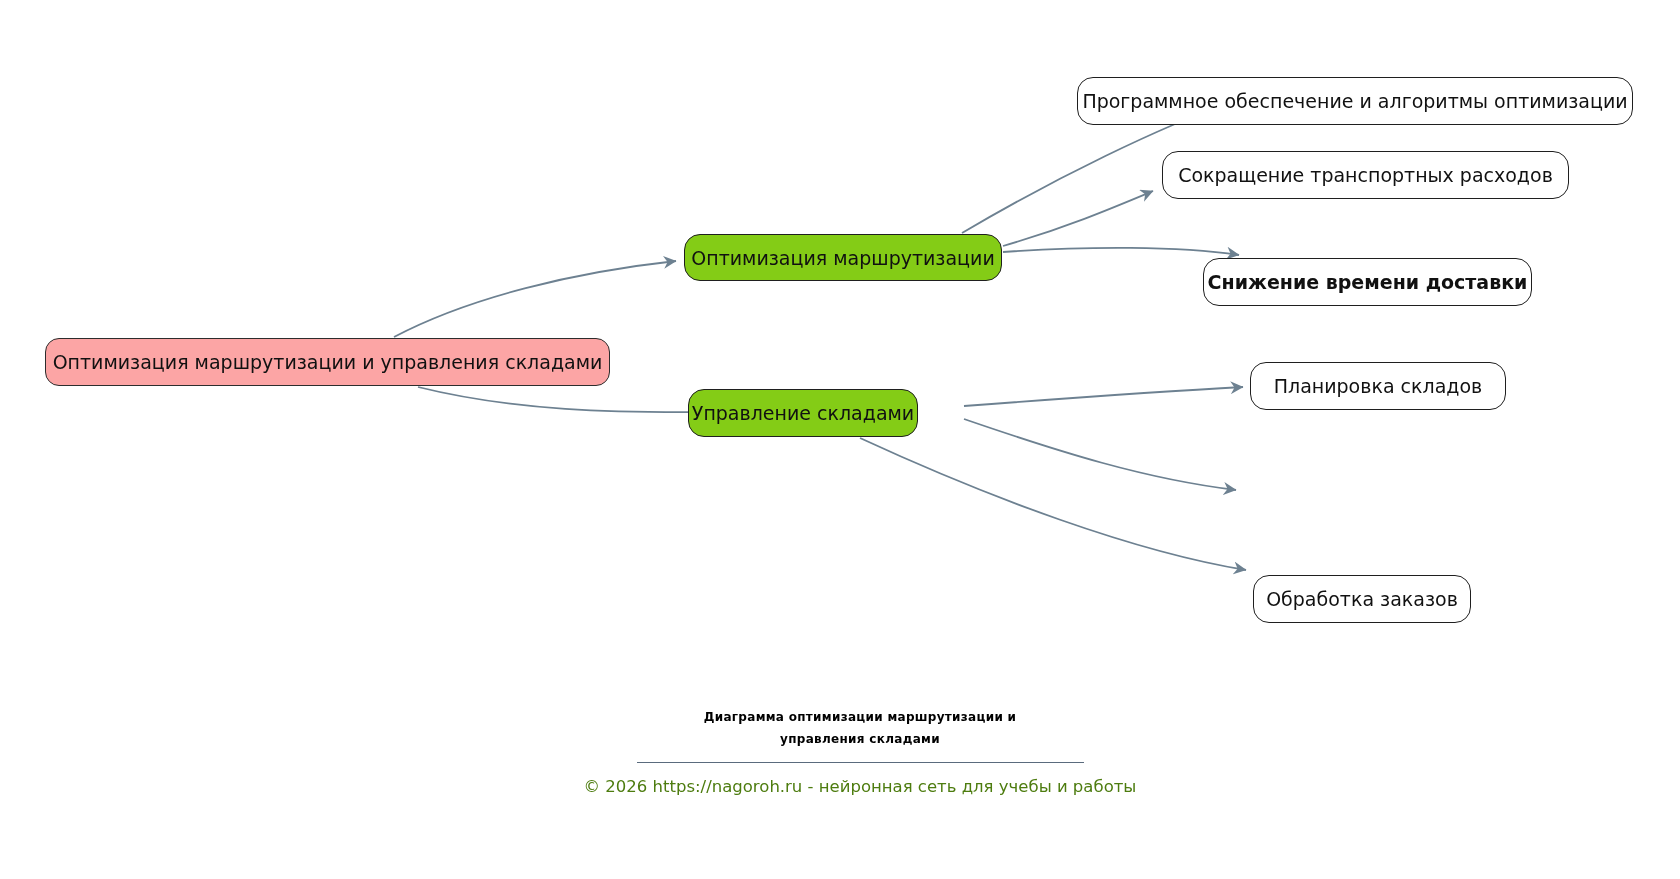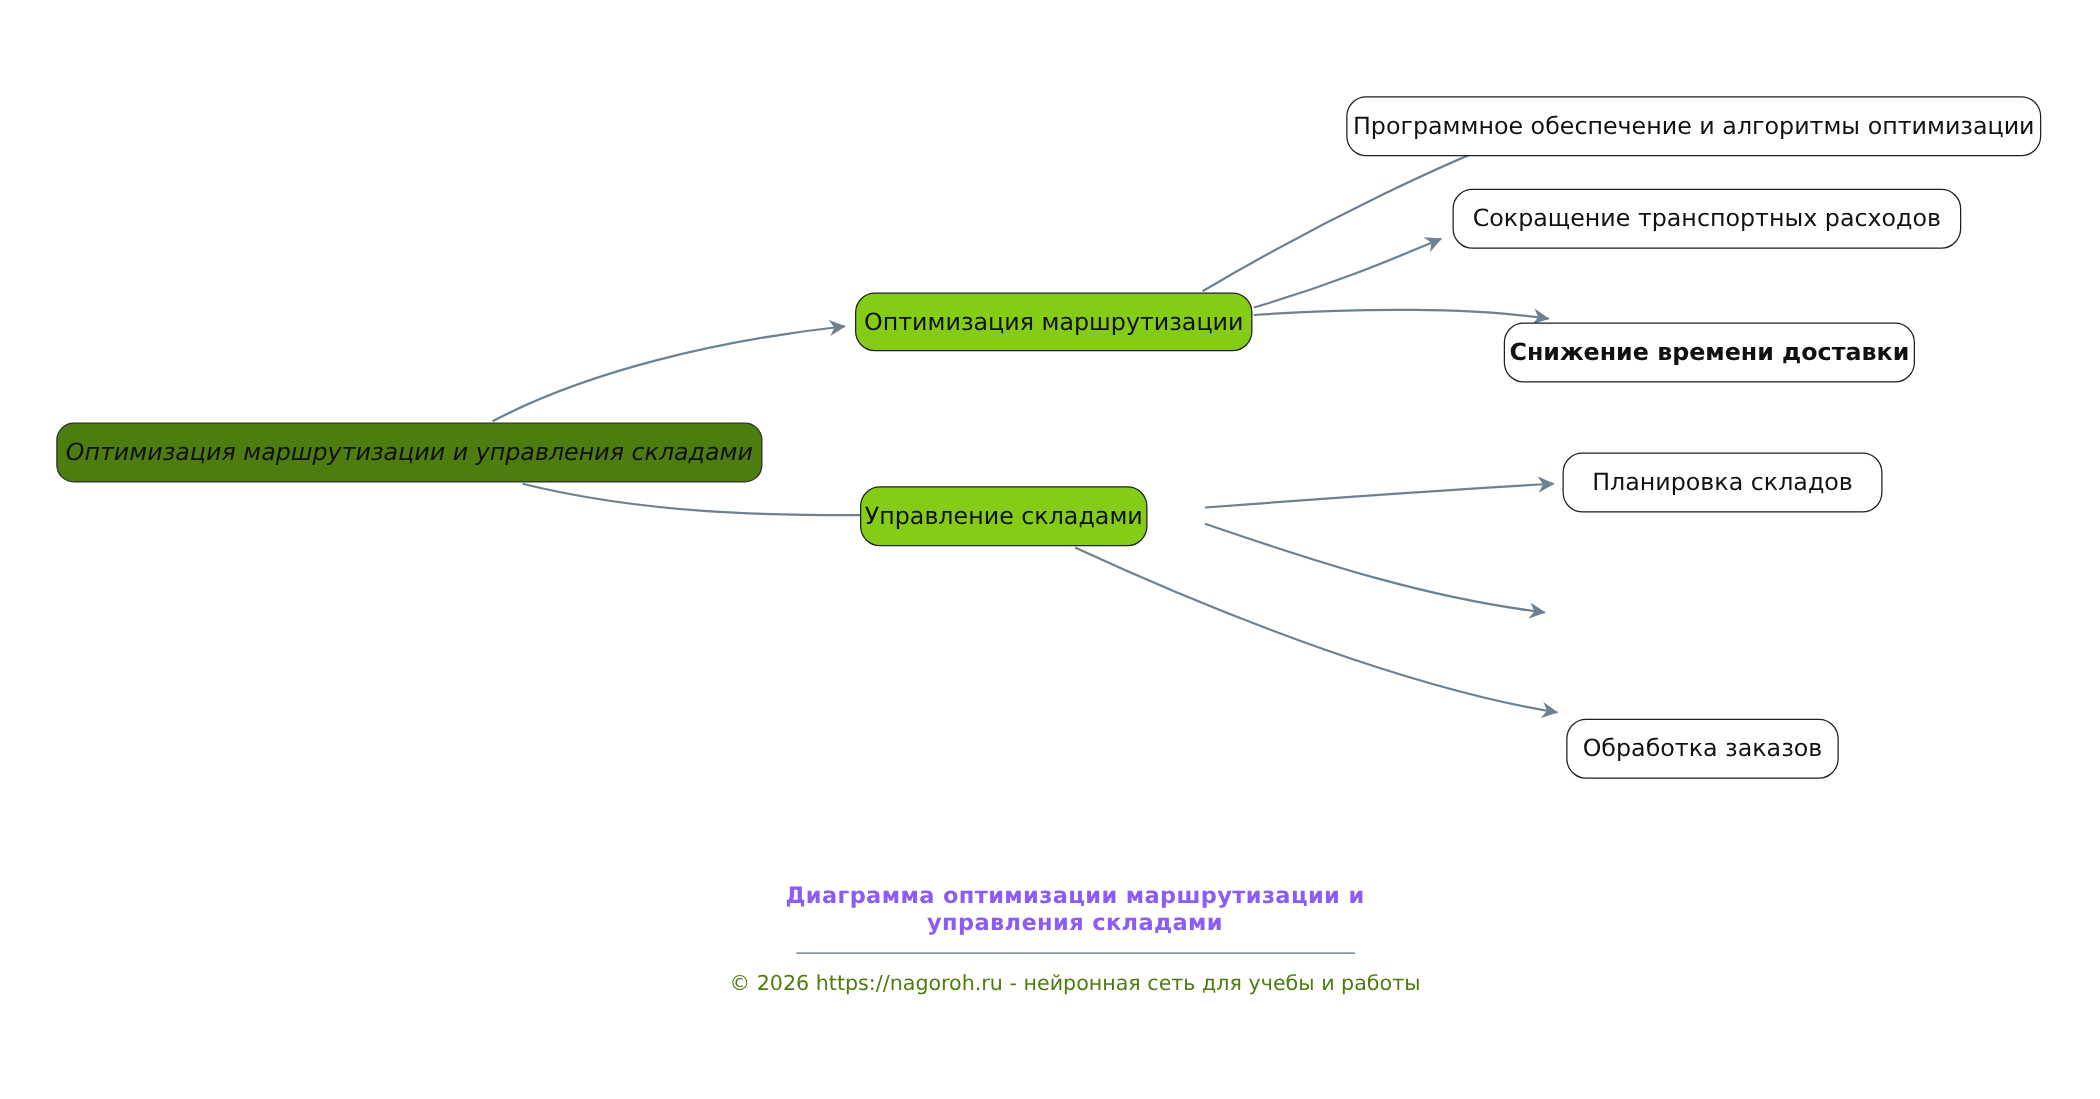--- a/index.html
+++ b/index.html
@@ -16,30 +16,30 @@
     box-sizing:border-box;
     display:flex;align-items:center;justify-content:center;
     border:1.7px solid #1f1f1f;
     border-radius:14px;
     font-size:19px;
     color:#111111;
     white-space:nowrap;
     padding:0 6px;
     background:#ffffff;
   }
-  .node-root{background:#4d7c0f;border-color:#2d2d2d;font-style:italic;}
+  .node-root{background:#fca5a5;border-color:#2d2d2d;}
   .node-branch{background:#84cc16;border-radius:16px;}
   .node-leaf{background:#ffffff;border-radius:16px;}
   .footer{
     position:absolute;left:560px;top:706px;width:600px;
     text-align:center;
   }
   .footer-title{
-    font-weight:bold;font-size:18px;line-height:22px;
-    color:#8b5cf6;letter-spacing:.3px;
+    font-weight:bold;font-size:12px;line-height:22px;
+    color:#000000;letter-spacing:.3px;
   }
   .footer-divider{
     width:447px;margin:12px auto 0 auto;
     border:none;border-top:1.4px solid #5a6b7d;height:0;
   }
   .footer-copyright{
     margin-top:14px;font-size:16.5px;color:#4d7c0f;
   }
 </style>
 </head>

